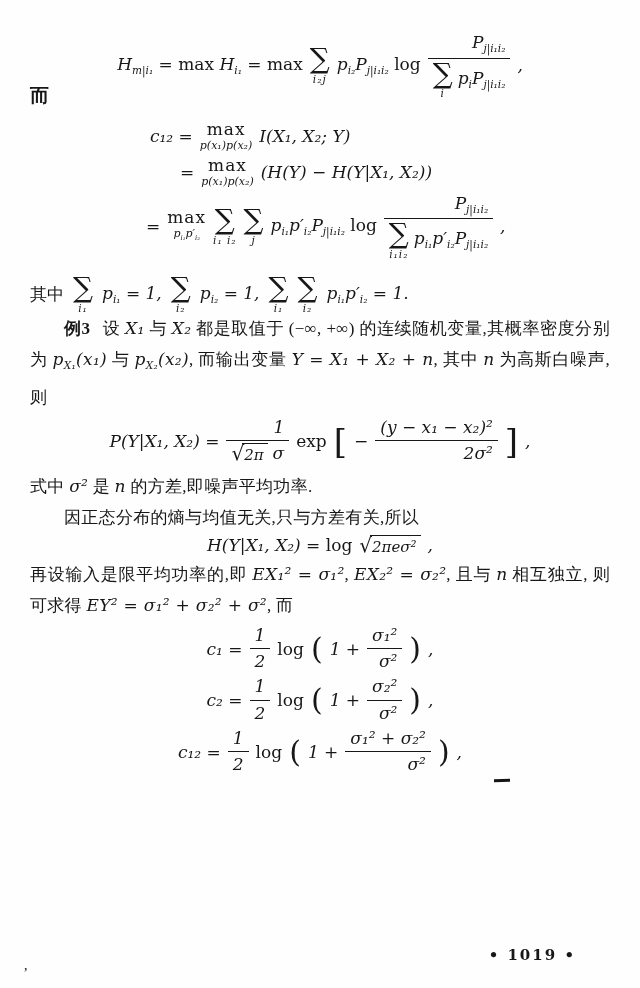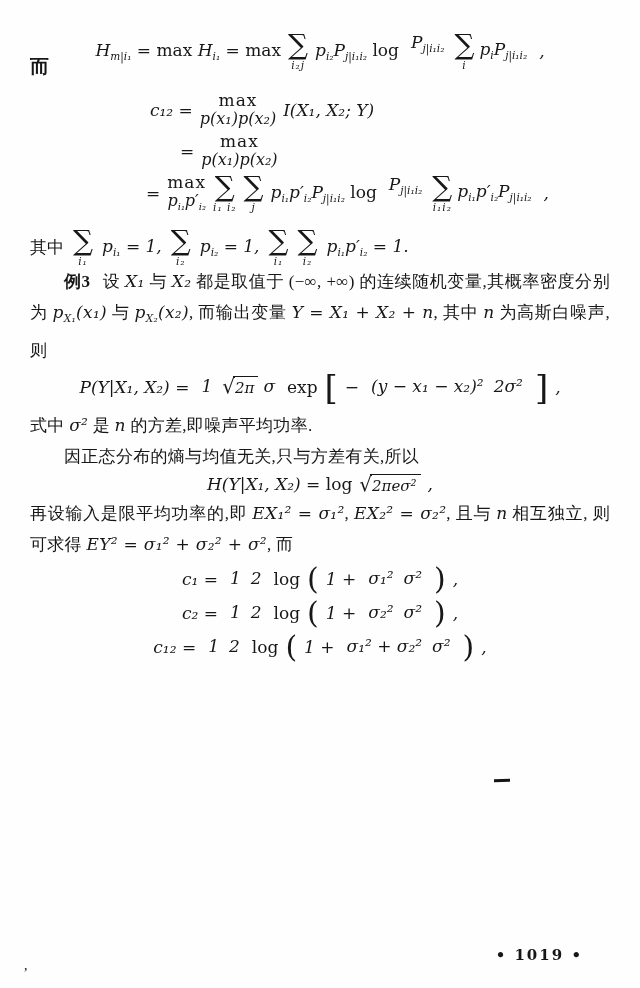--- a/index.html
+++ b/index.html
@@ -15,22 +15,22 @@
   
   .fx{font-family:"DejaVu Serif",serif;font-style:italic;font-size:17px;}
   .rm{font-style:normal;}
   .row{display:flex;align-items:center;justify-content:center;gap:7px;}
   .rowl{display:flex;align-items:center;gap:7px;}
   .sum{display:inline-flex;flex-direction:column;align-items:center;line-height:1;}
   .sum .sg{font-style:normal;font-size:28px;line-height:.95;}
   .sum .lim{font-size:10.5px;margin-top:1px;letter-spacing:1px;}
   .mop{display:inline-flex;flex-direction:column;align-items:center;line-height:1;}
   .mop .nm{font-style:normal;letter-spacing:1px;}
-  .mop .lm{font-size:16px;margin-top:2px;}
-  .frac{display:inline-flex;flex-direction:row;align-items:flex-start;vertical-align:middle;}
+  .mop .lm{font-size:11px;margin-top:2px;}
+  .frac{display:inline-flex;flex-direction:column;align-items:flex-end;vertical-align:middle;}
   .frac .bar{align-self:stretch;border-top:1.6px solid #171717;margin:2px 0;}
   .frac .num,.frac .den{display:flex;align-items:center;justify-content:center;gap:5px;padding:0 5px;line-height:1.25;}
   .sqrt{display:inline-flex;align-items:flex-start;}
   .sqrt .rad{font-style:normal;font-size:20px;line-height:1;margin-right:-2px;}
   .sqrt .rc{border-top:1.5px solid #171717;padding:2px 4px 0 2px;font-size:15px;}
   .bigd{font-style:normal;font-size:30px;font-weight:300;line-height:1;}
   .bigb{font-style:normal;font-size:34px;font-weight:300;line-height:1;}
   sub{font-size:62%;}
   
   .cjk{font-style:normal;font-family:"Liberation Serif",serif;}
@@ -47,21 +47,21 @@
   .f2 .l3{margin-left:116px;margin-top:6px;}
   .cons{margin-top:16px;gap:9px;}
   .cons .cjk{font-size:17px;}
   .p1{margin-top:0;}
   .f3{margin-top:4px;}
   .t1{margin-top:6px;}
   .f4{margin-top:2px;}
   .p2{margin-top:3px;}
   .cf{margin:4px 0;}
   .dash{position:absolute;left:494px;top:779px;width:16px;height:3px;background:#141414;transform:rotate(-2deg);}
-  .pageno{position:absolute;right:57px;top:946px;font-family:"DejaVu Serif",serif;font-weight:bold;font-size:15px;letter-spacing:2px;}
+  .pageno{position:absolute;right:64px;top:946px;font-family:"DejaVu Serif",serif;font-weight:bold;font-size:15px;letter-spacing:2px;}
   .cornermark{position:absolute;left:24px;top:958px;font-size:14px;}
 </style>
 </head>
 <body>
 
 <div class="page">
 
   <div class="fx row f1">
     <span>H<sub>m|i₁</sub> = <span class="rm">max</span> H<sub>i₁</sub> = <span class="rm">max</span></span>
     <span class="sum">
@@ -95,20 +95,21 @@
         <span class="lm">p(x₁)p(x₂)</span>
       </span>
       <span>I(X₁, X₂; Y)</span>
     </div>
     <div class="rowl l2">
       <span>=</span>
       <span class="mop">
         <span class="nm">max</span>
         <span class="lm">p(x₁)p(x₂)</span>
       </span>
+      <span>(H(Y) − H(Y|X₁, X₂))</span>
     </div>
     <div class="rowl l3">
       <span>=</span>
       <span class="mop">
         <span class="nm">max</span>
         <span class="lm">p<sub>i₁</sub>p′<sub>i₂</sub></span>
       </span>
       <span class="sum">
         <span class="sg">∑</span>
         <span class="lim">i₁ i₂</span>

